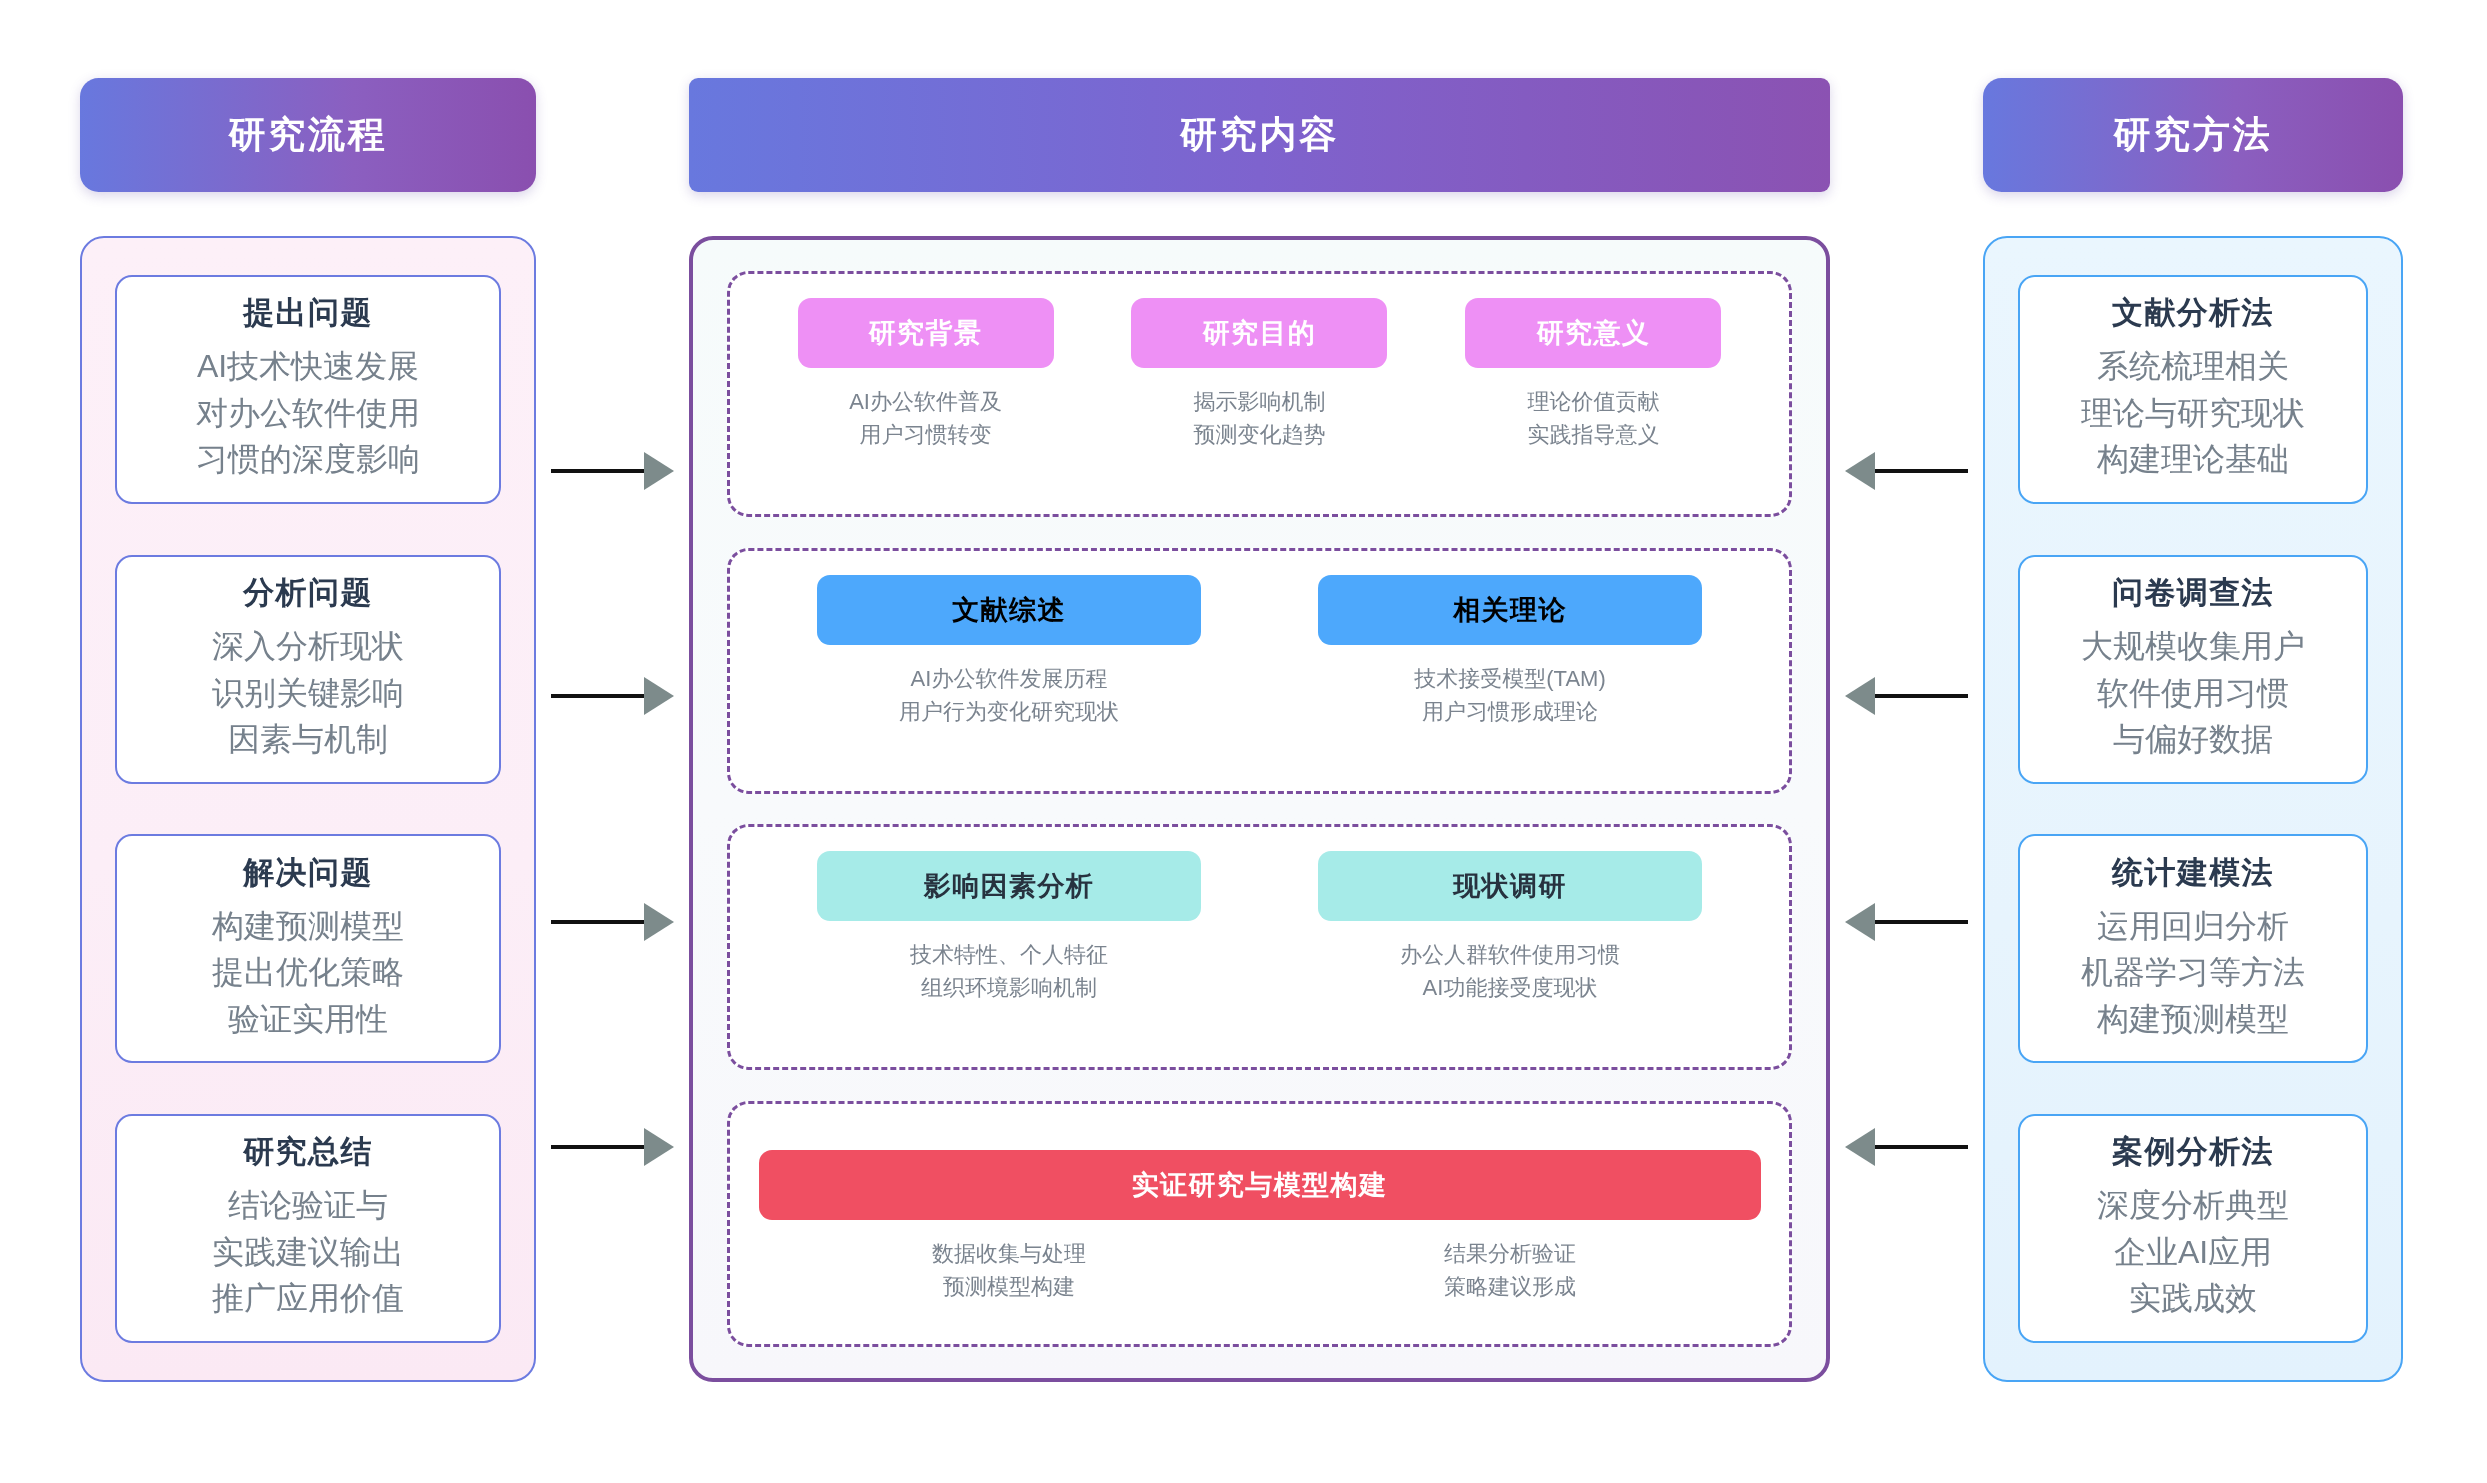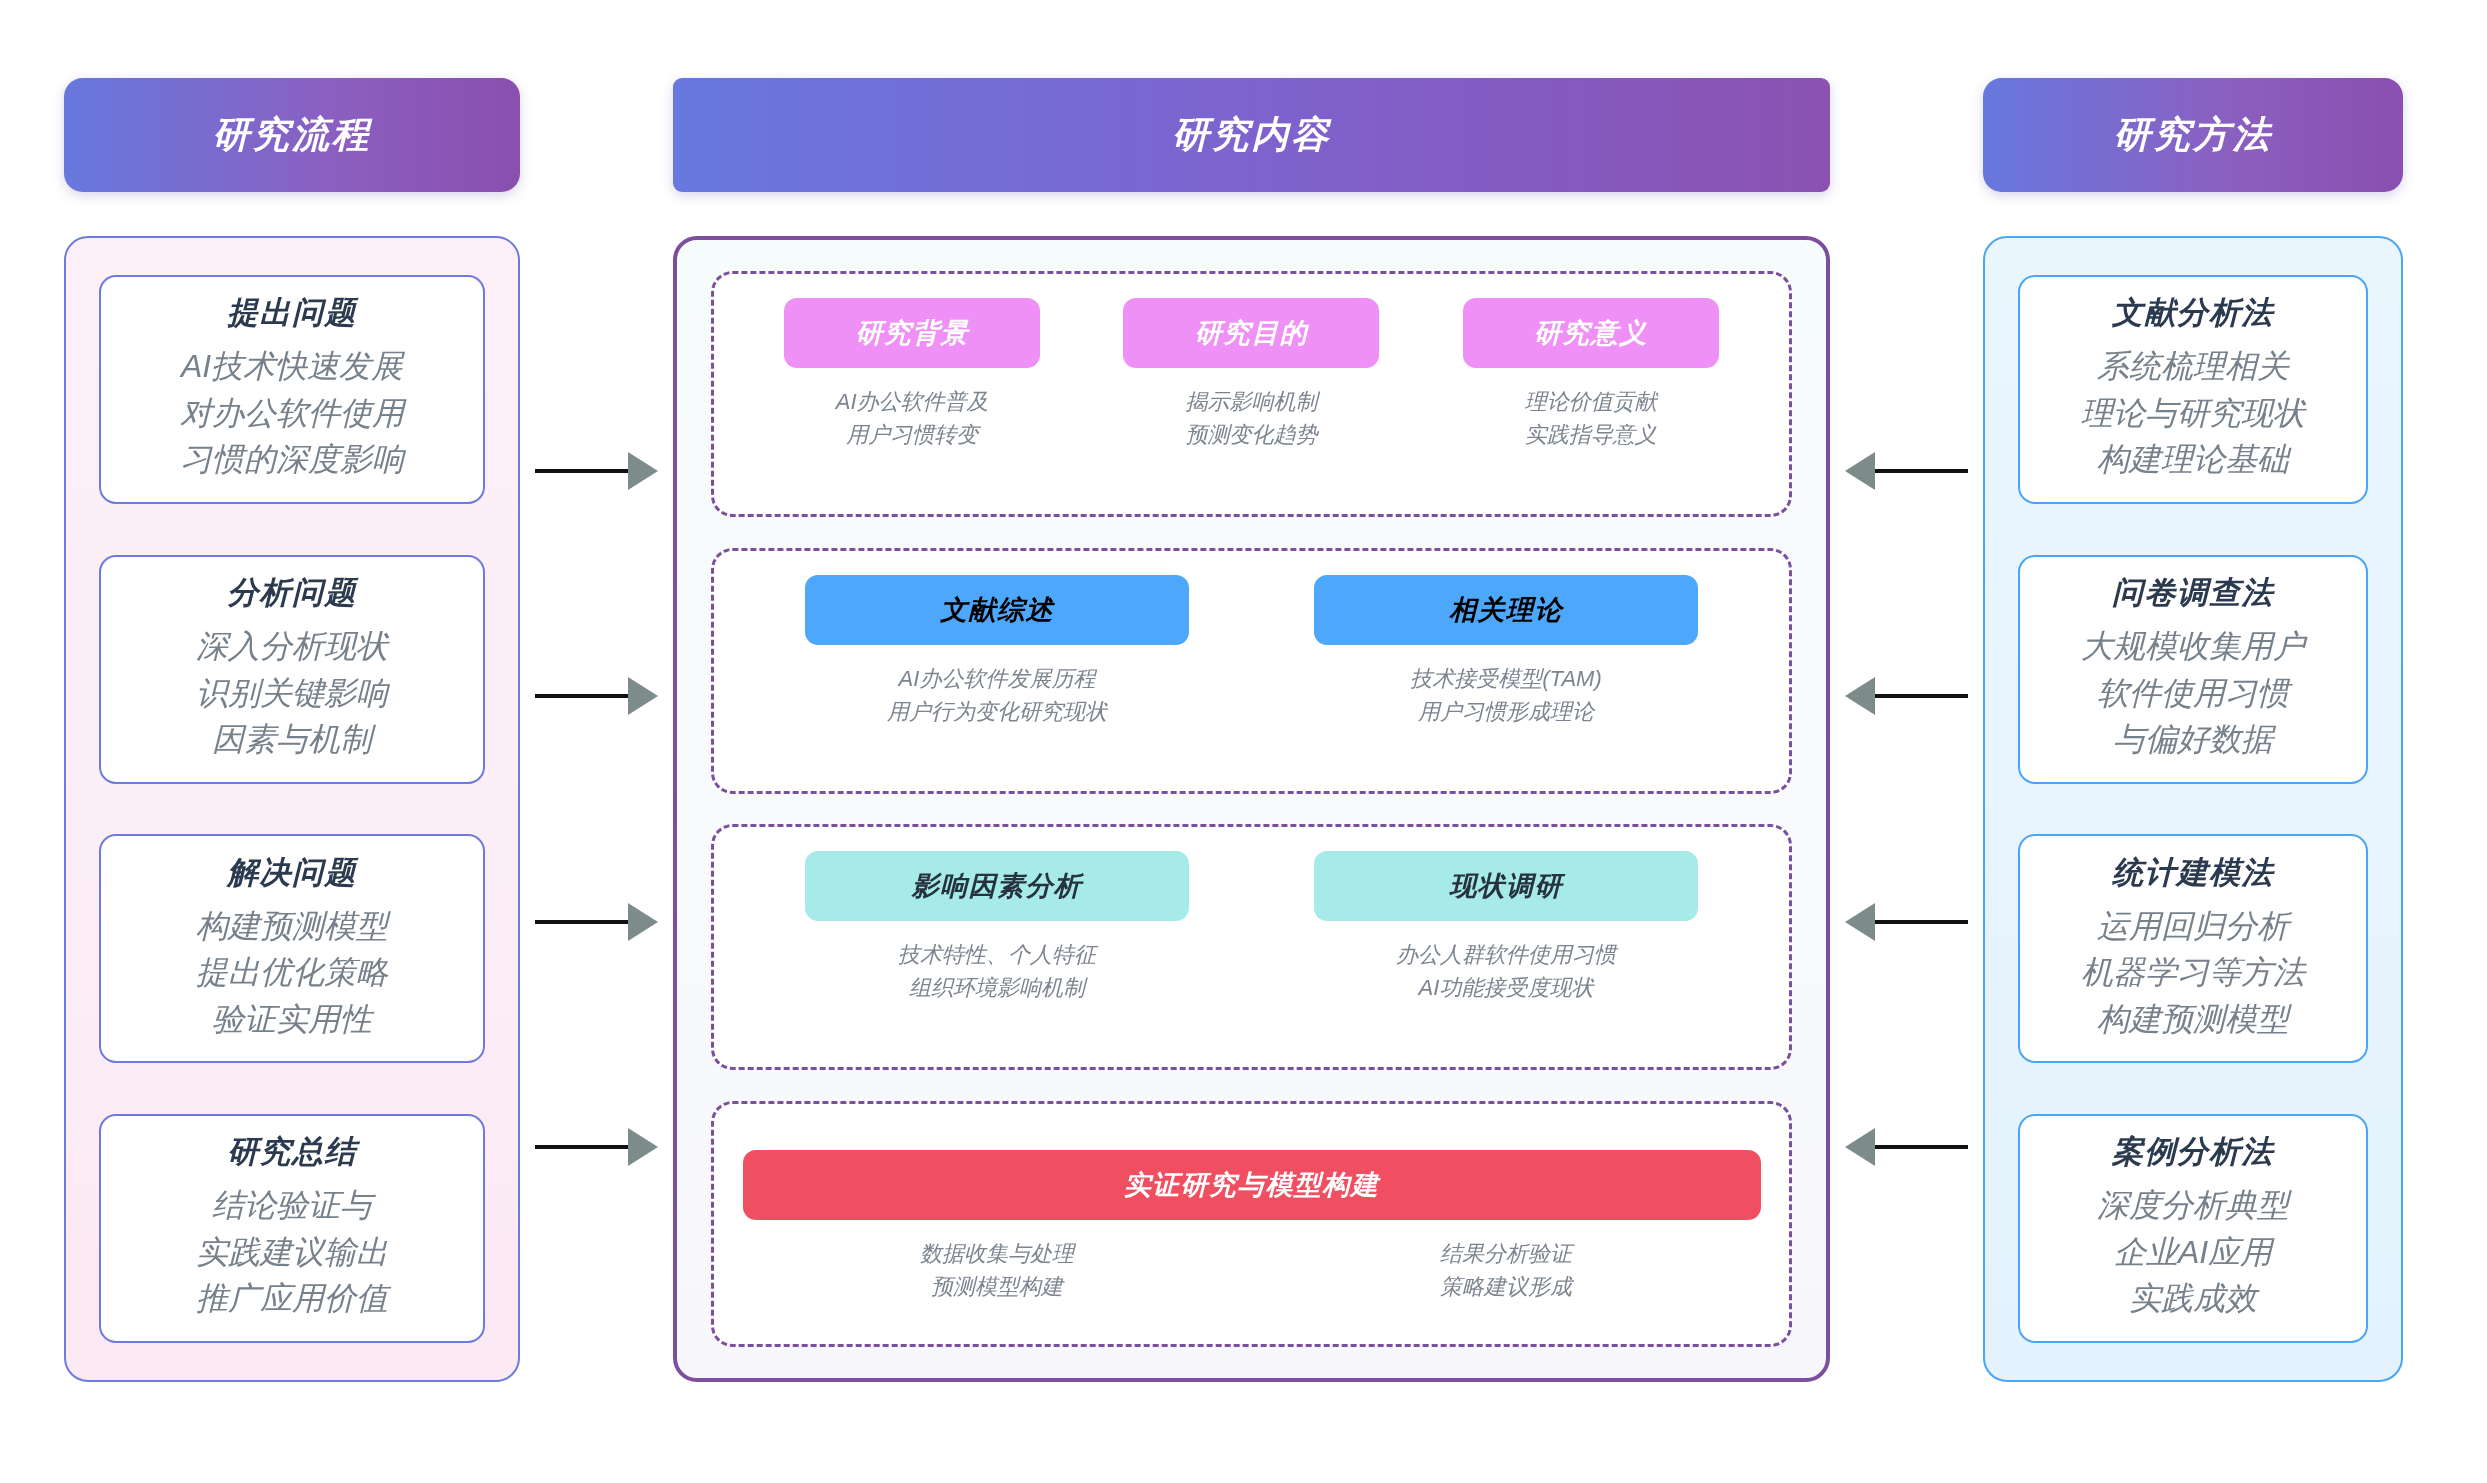--- a/index.html
+++ b/index.html
@@ -15,22 +15,21 @@
   }
 
   .board {
     position: relative;
     width: 2487px;
     height: 1483px;
     display: flex;
     flex-direction: row;
     align-items: flex-start;
     box-sizing: border-box;
-    padding: 78px 84px 57px 64px;
-    font-style: italic;
+    padding: 78px 84px 57px 80px;
   }
 
   
   .column {
     display: flex;
     flex-direction: column;
     align-items: stretch;
   }
   .col-left   { width: 456px; }
   .col-center { flex: 1 1 auto; margin: 0 0px; }

